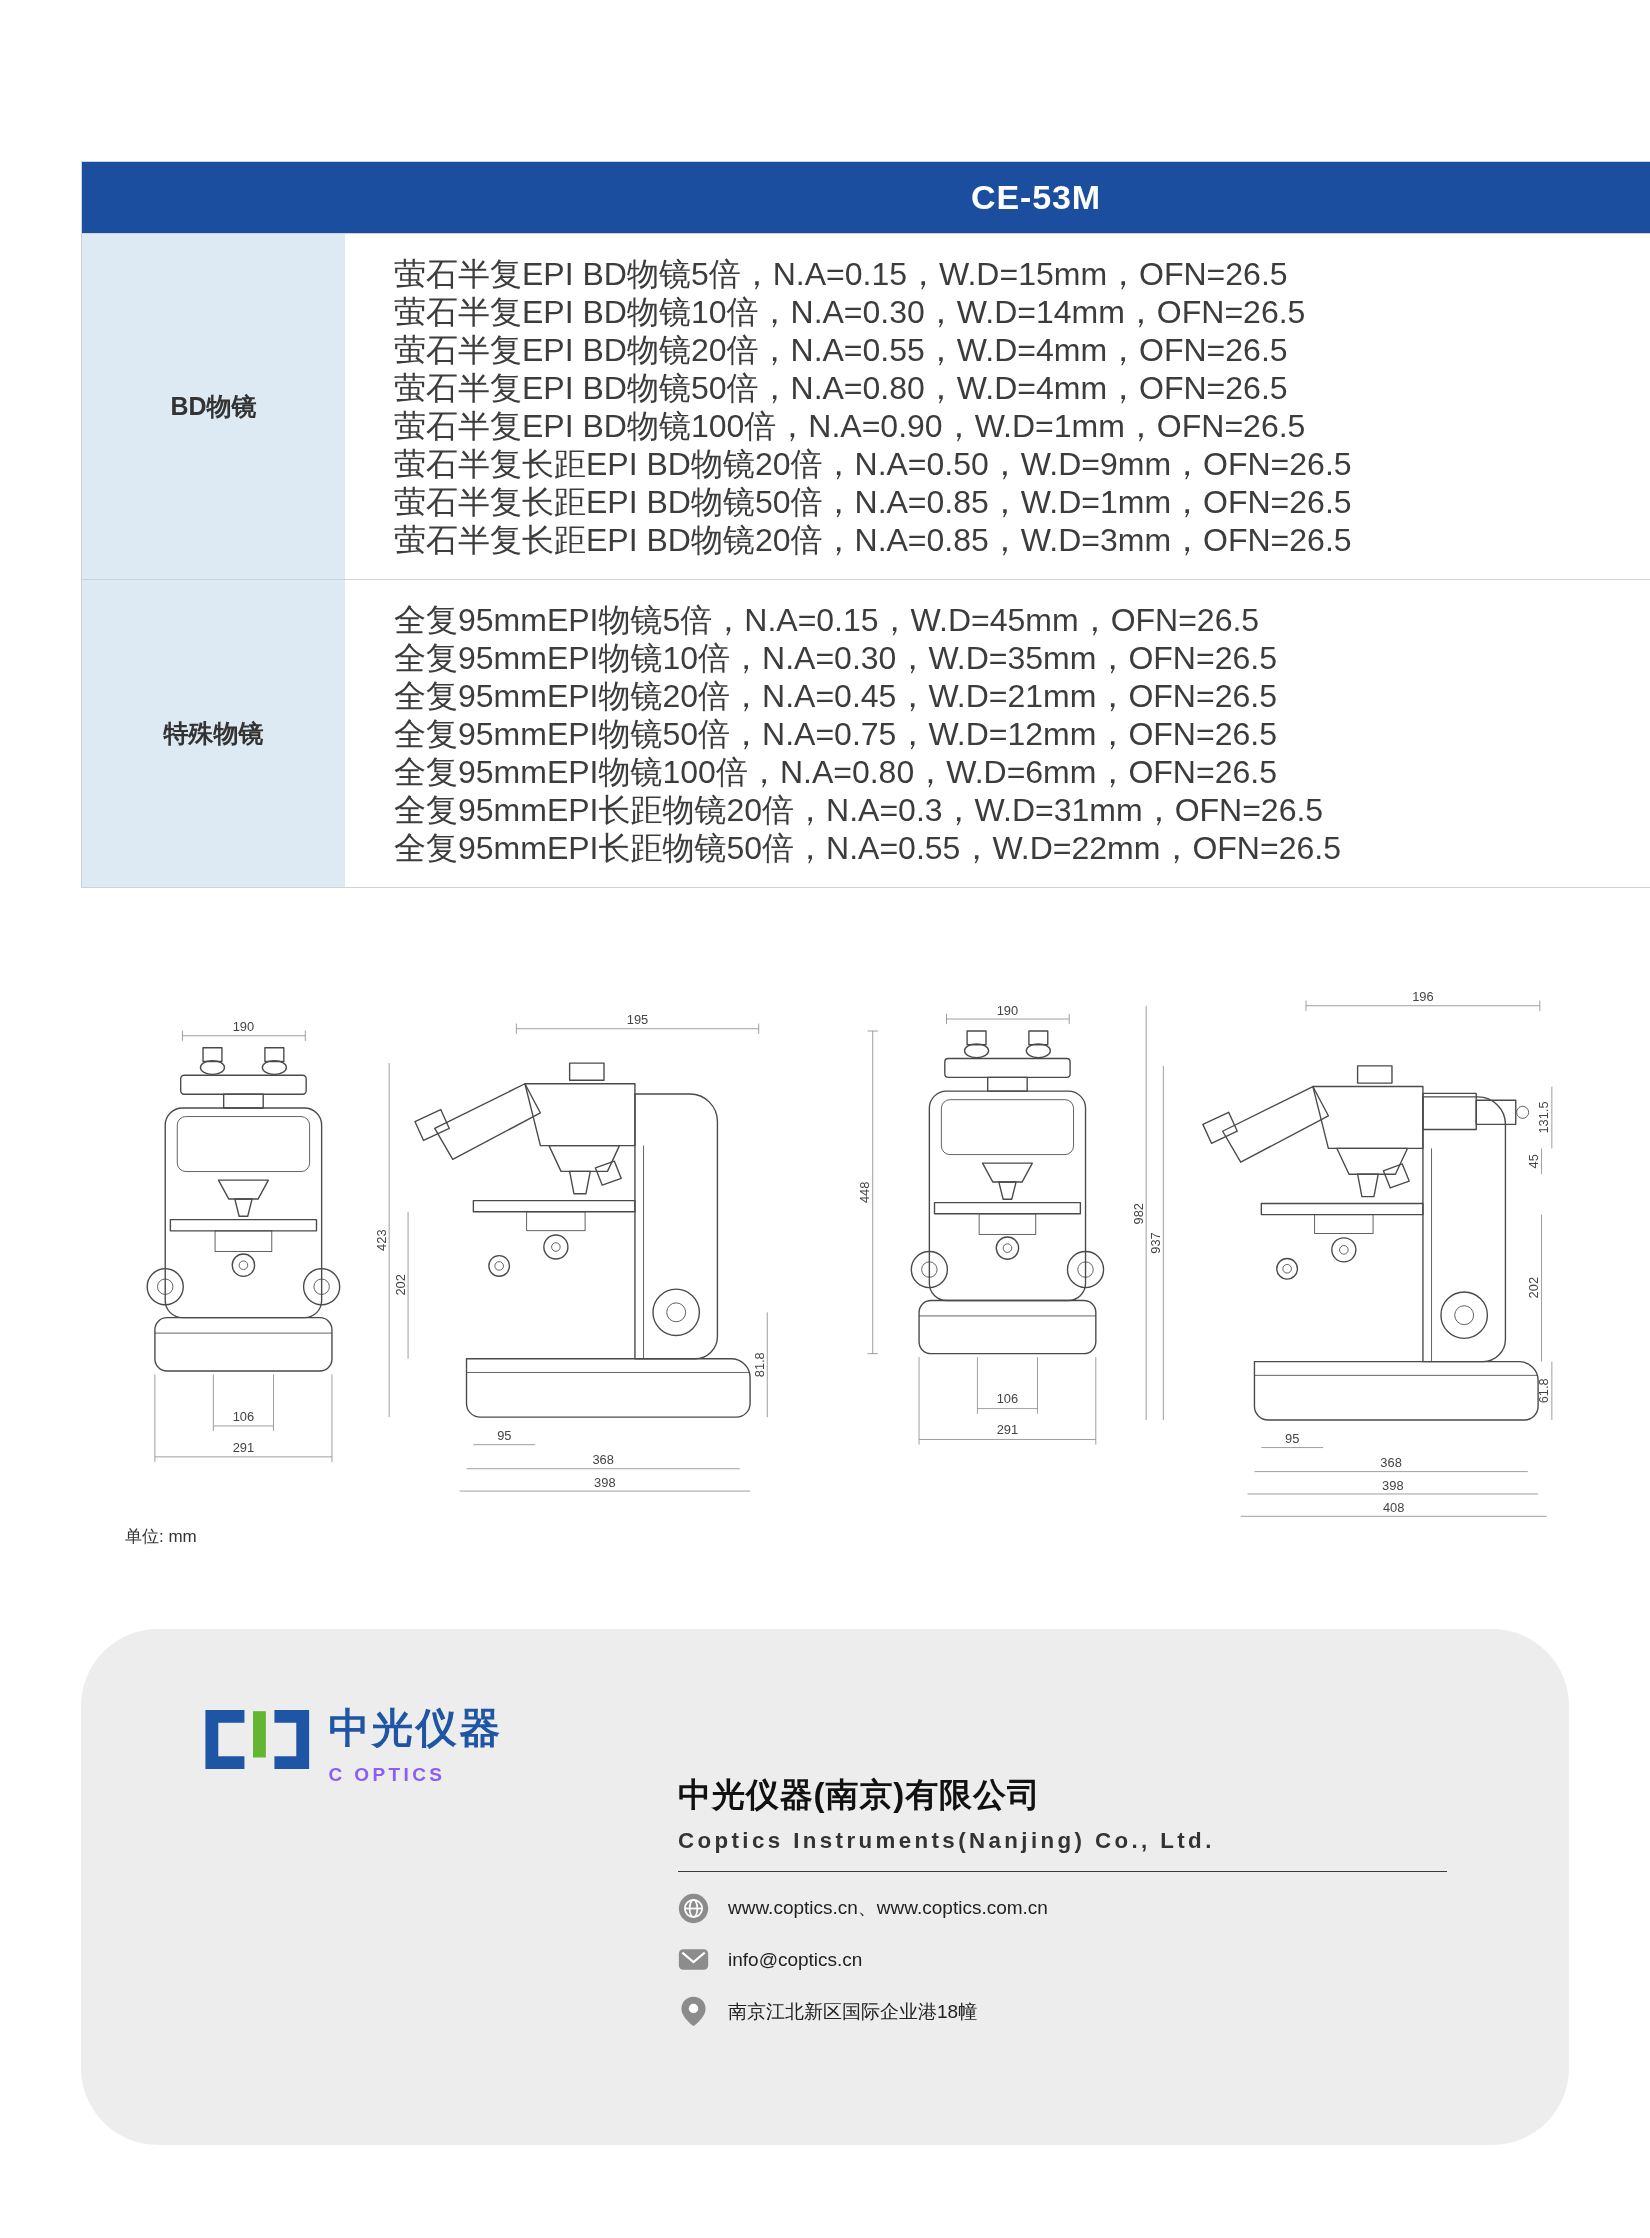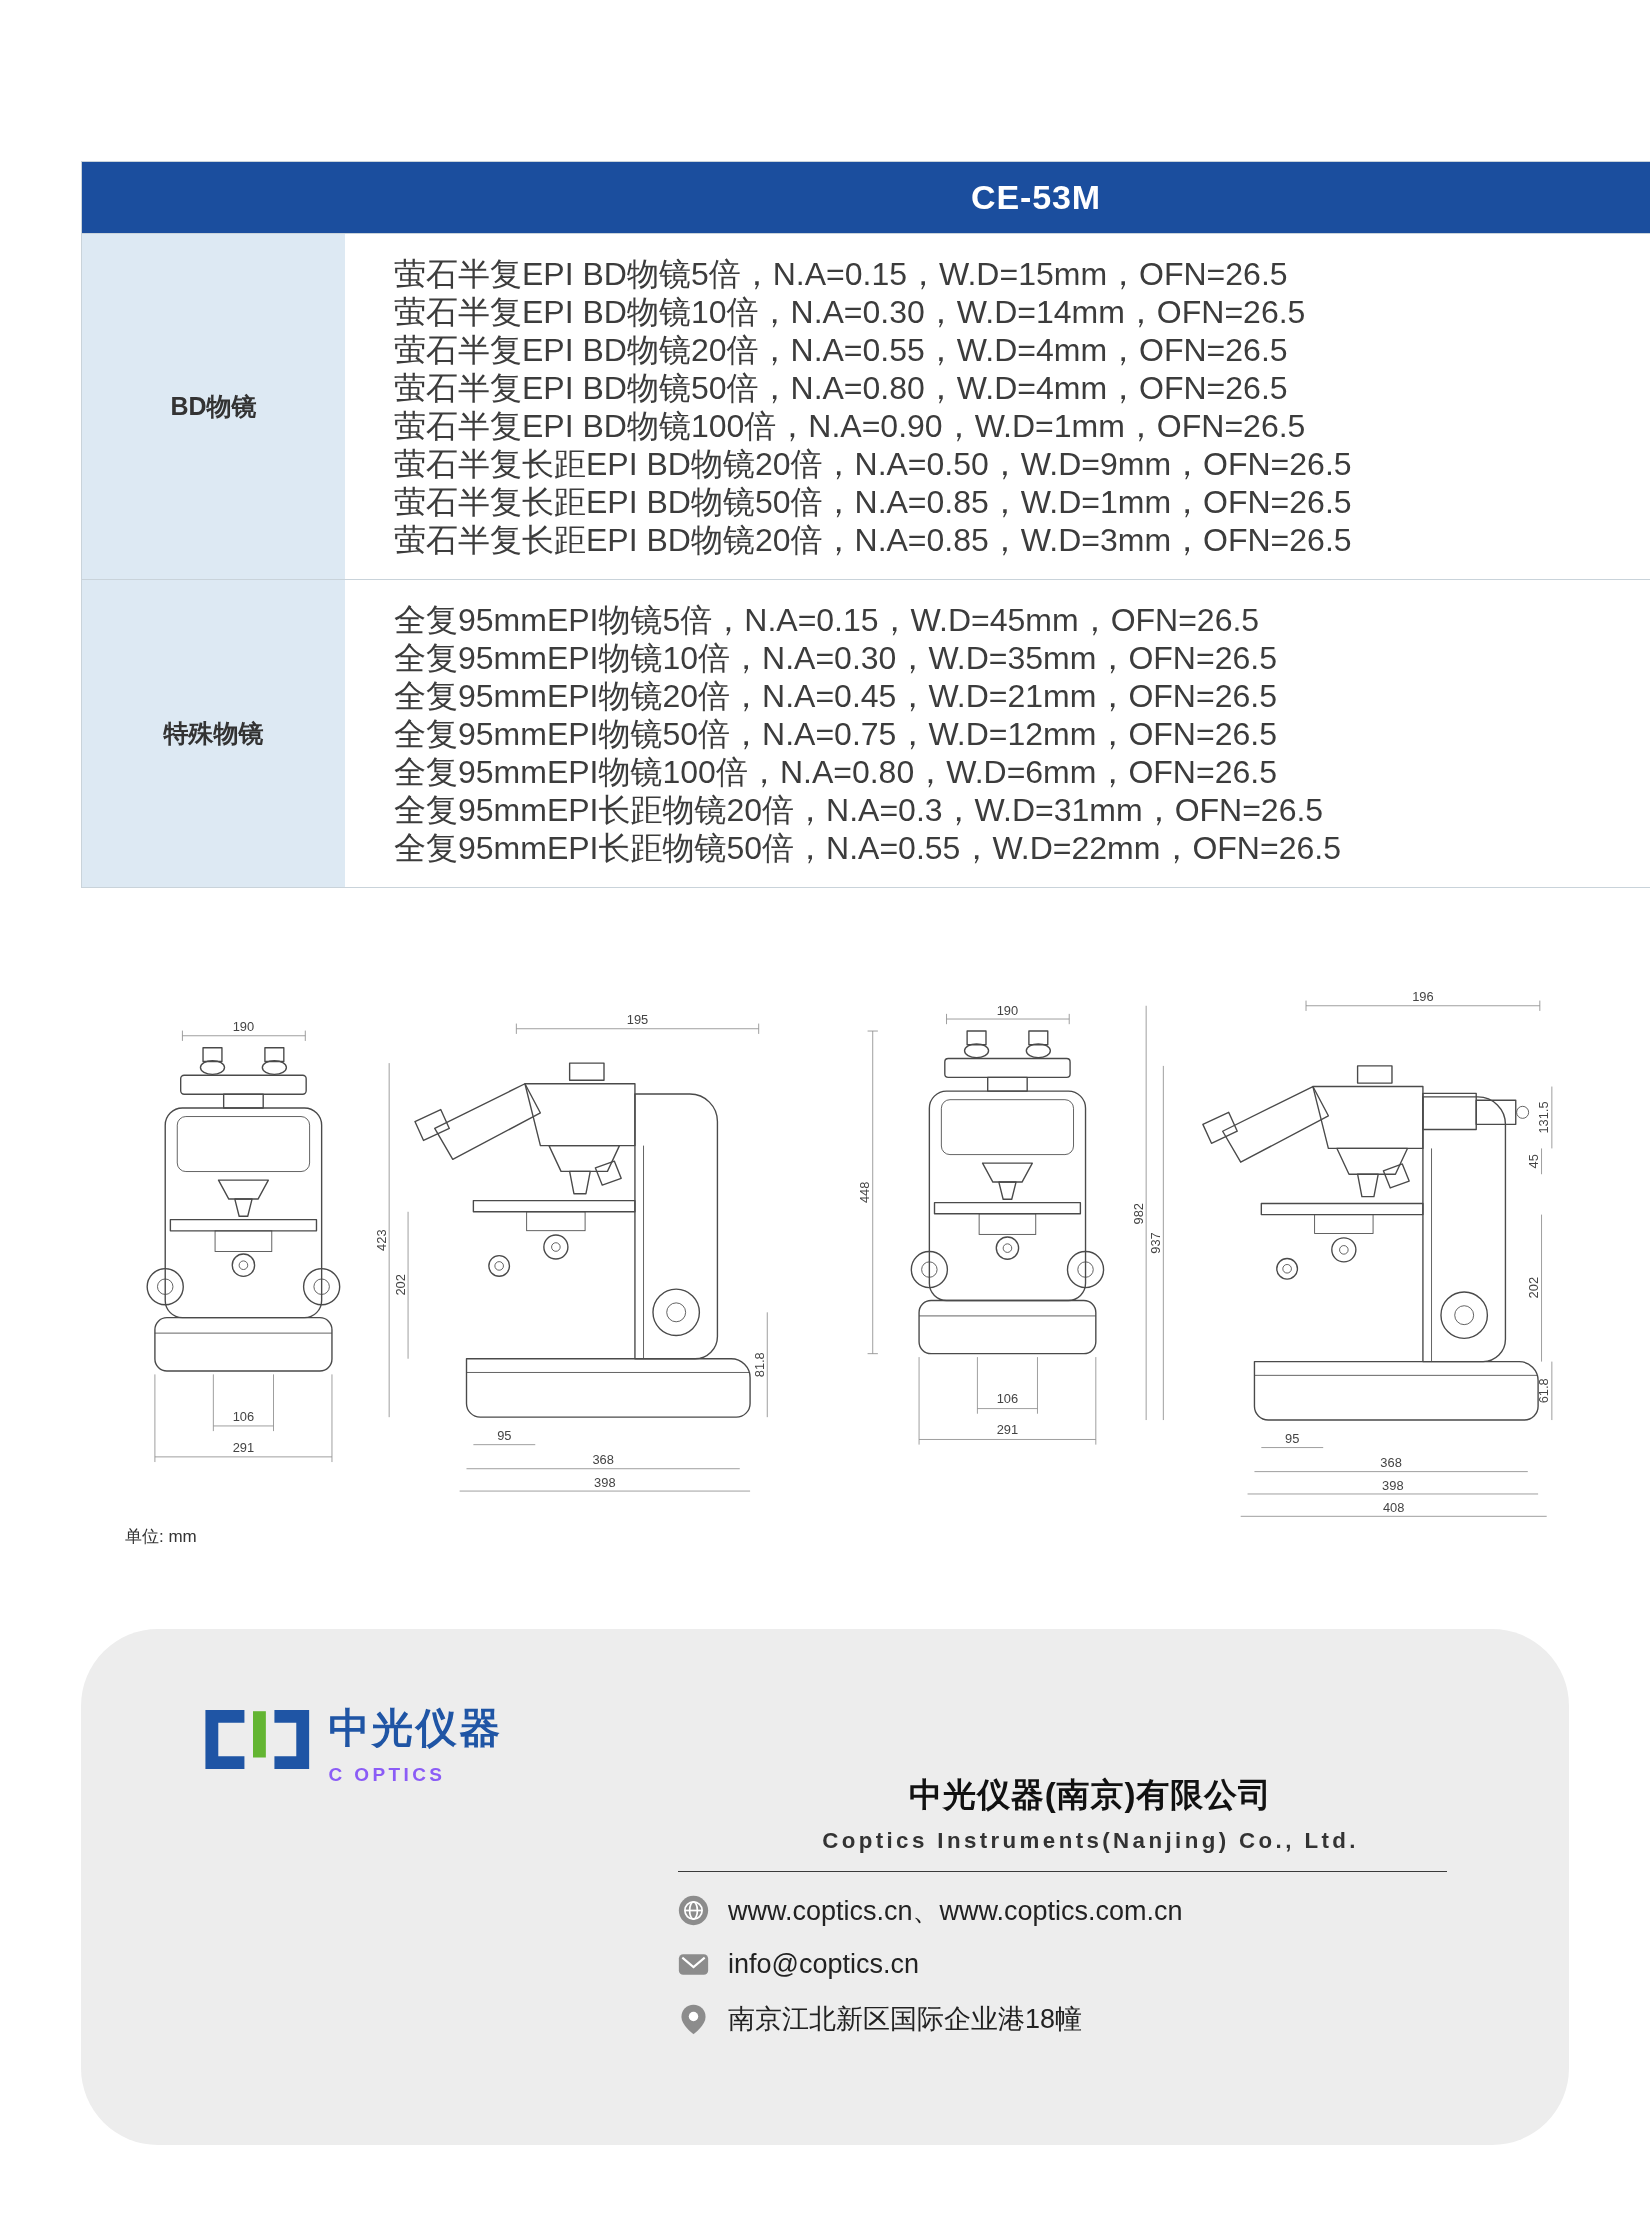--- a/index.html
+++ b/index.html
@@ -22,27 +22,27 @@
   .fig svg .thin{fill:none;stroke:#4a4a4a;stroke-width:1;}
   .fig svg .dim{stroke:#8f8f8f;stroke-width:1;}
   .fig svg .dt{font-size:15px;fill:#444;text-anchor:middle;font-family:"Liberation Sans",sans-serif;}
   .unit-label{position:absolute;left:125px;top:537px;font-size:17px;color:#333;}
   
   .footer-card{position:absolute;left:81px;top:1629px;width:1488px;height:516px;background:#ededed;border-radius:77px;}
   .logo-block{position:absolute;left:112px;top:77px;display:flex;align-items:flex-start;}
   .logo-texts{margin-left:15.5px;}
   .logo-cn{color:#1f55a5;font-size:41px;font-weight:bold;letter-spacing:2.6px;line-height:45px;}
   .logo-en{color:#8b5cf6;font-size:19px;font-weight:bold;letter-spacing:3.4px;margin-top:13px;}
-  .company-block{position:absolute;left:597px;top:144px;width:825px;text-align:center;}
+  .company-block{position:absolute;left:597px;top:144px;width:825px;}
   .company-cn{font-size:33px;font-weight:bold;color:#111;letter-spacing:0.9px;}
   .company-en{font-size:22.3px;color:#333;letter-spacing:3.4px;margin-top:10.3px;font-weight:bold;}
   .company-rule{width:769px;border:none;border-top:1.7px solid #3a3a3a;margin:17px 0 0 0;}
   .contact-row{display:flex;align-items:center;margin-top:20.6px;}
   .contact-row .cicon{width:31px;height:31px;margin-right:19px;flex:0 0 31px;}
-  .contact-text{font-size:27px;color:#222;}
+  .contact-text{font-size:19px;color:#222;}
   .address-en{margin-left:50px;margin-top:6.9px;font-size:20.6px;color:#a0a0a0;}
 </style>
 </head>
 <body>
 
 <div class="spec-table">
   <div class="spec-header">
     <div class="title">CE-53M</div>
   </div>
 

